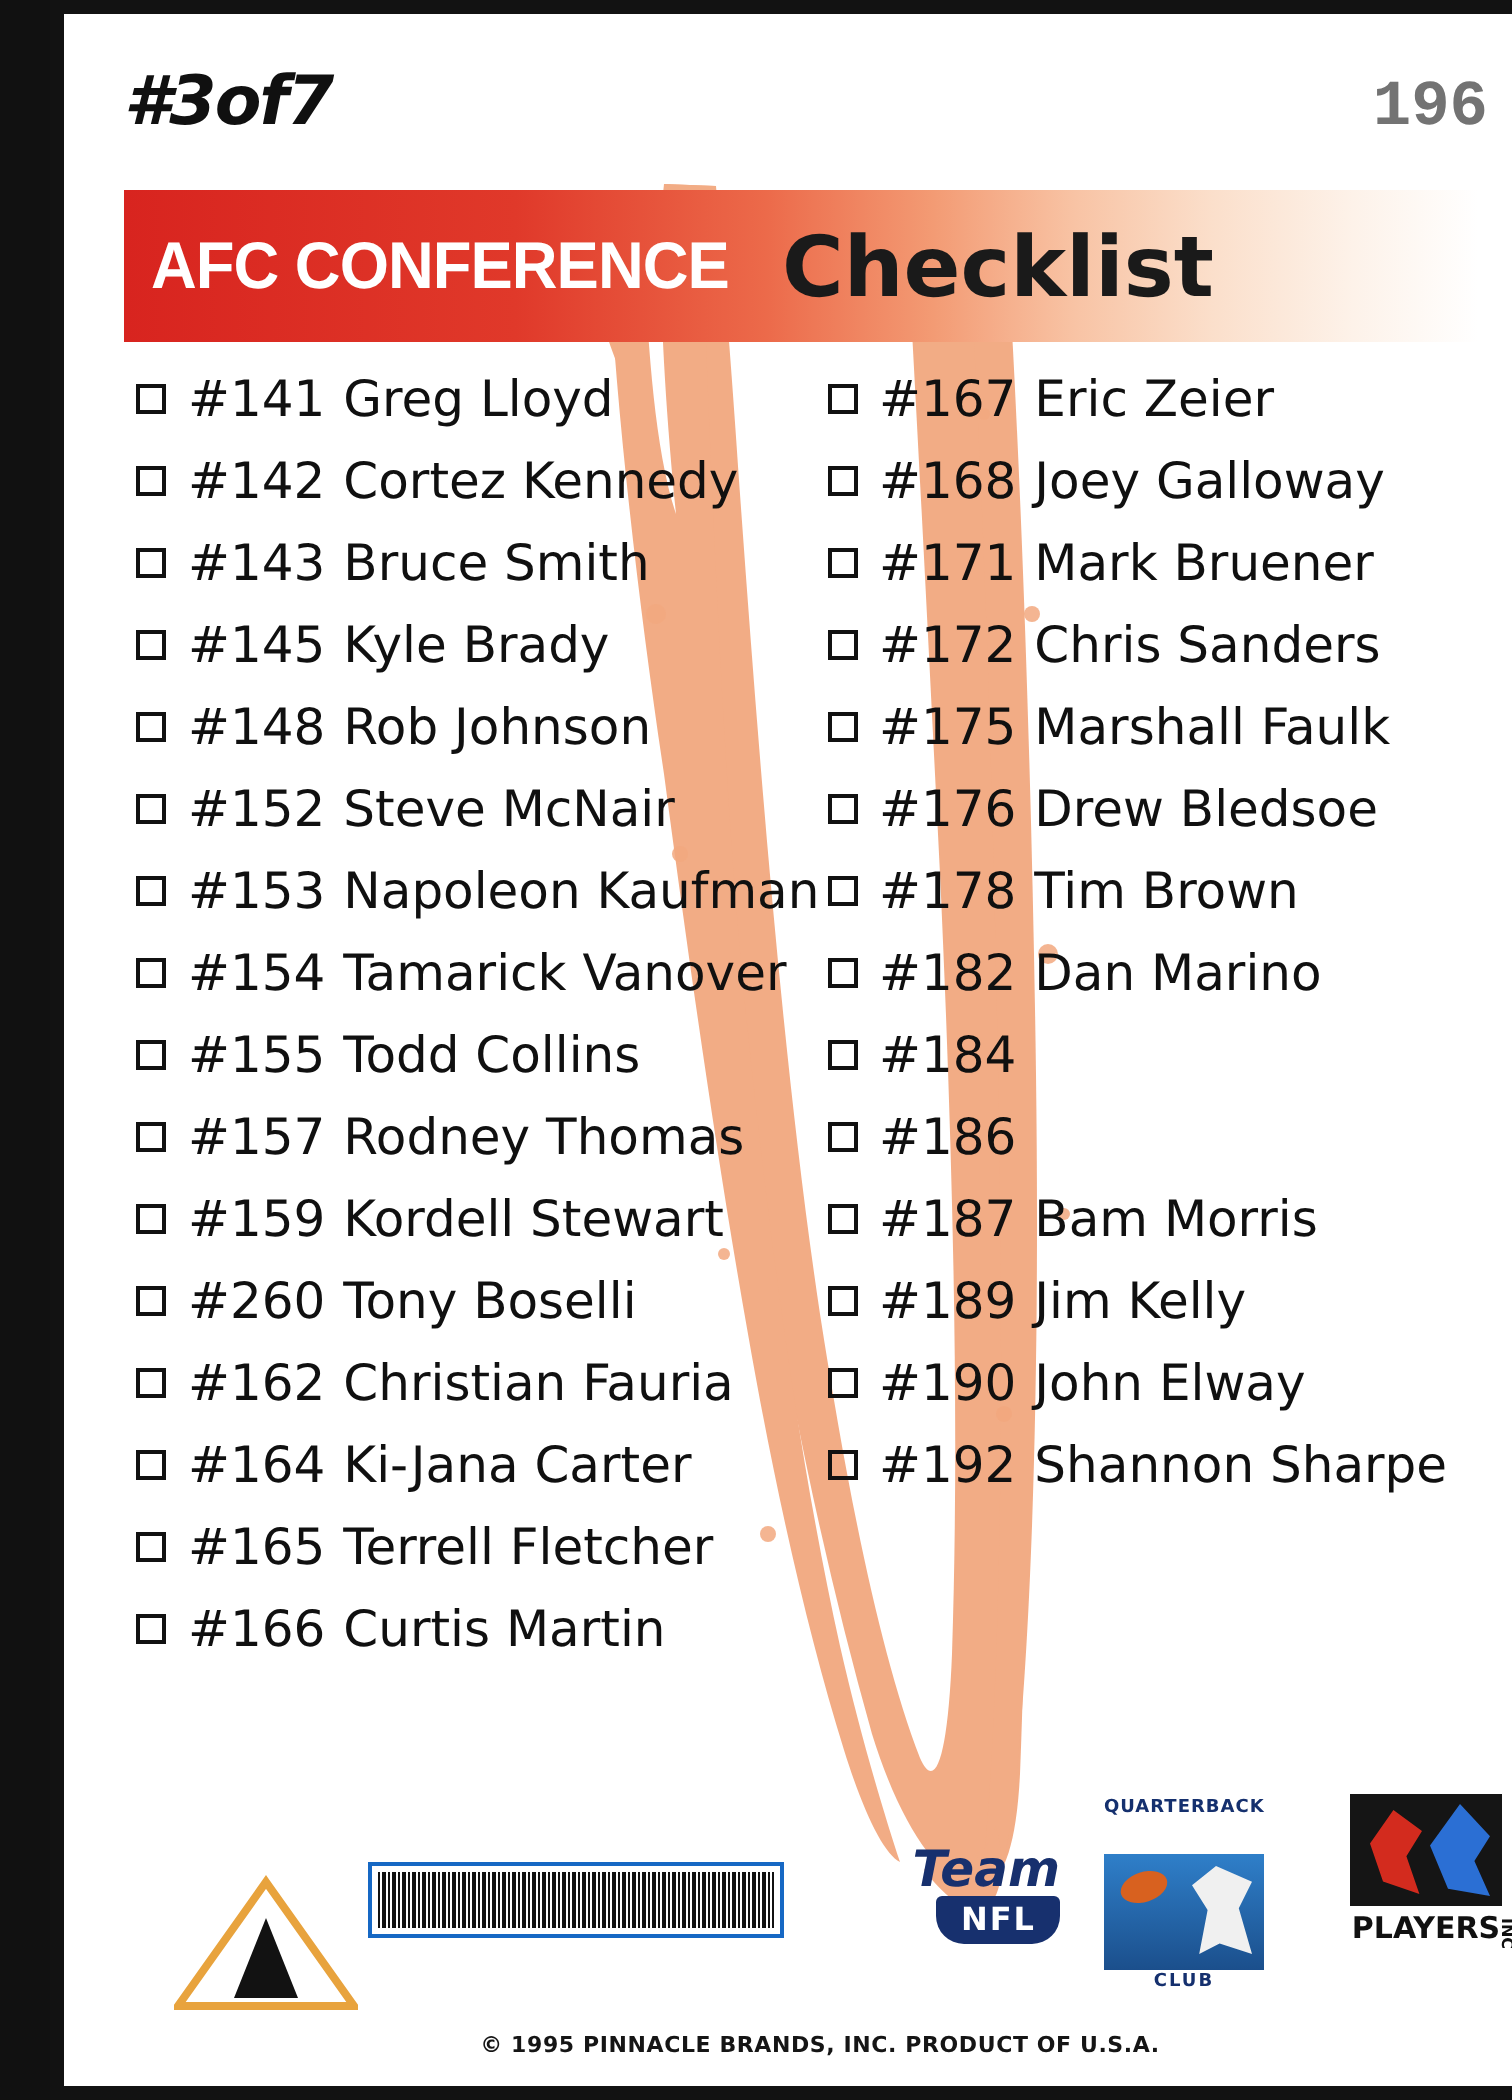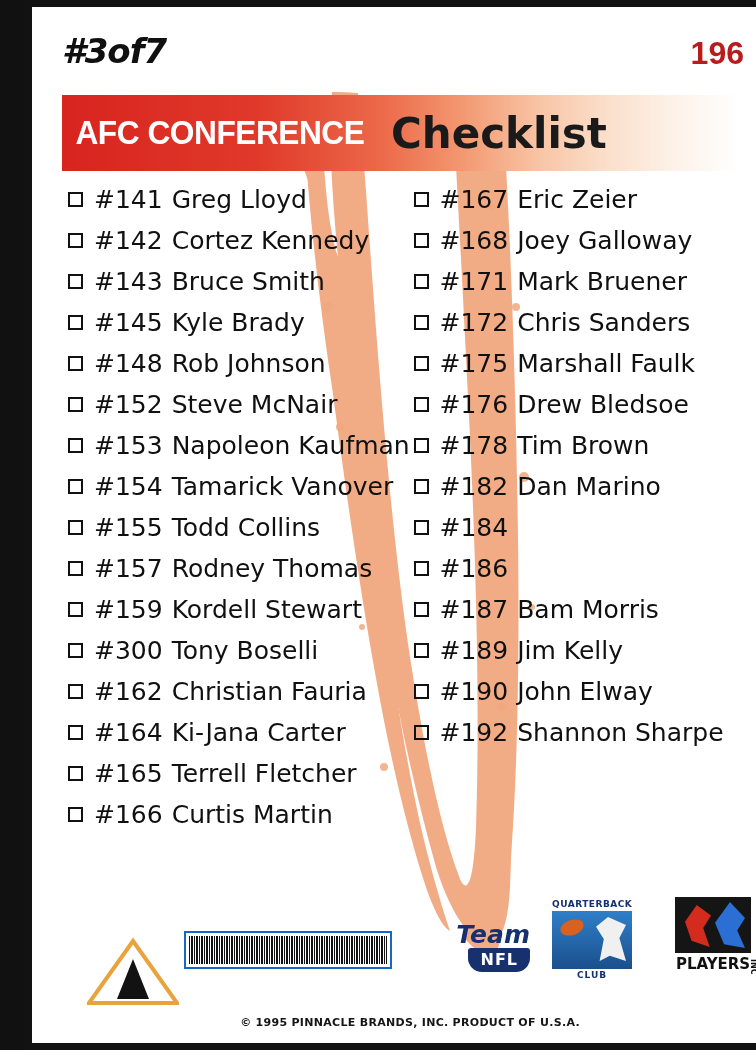--- a/index.html
+++ b/index.html
@@ -37,24 +37,24 @@
     font-family: "DejaVu Sans", sans-serif;
     font-weight: bold;
     font-size: 34px;
     color: #101010;
     letter-spacing: -1px;
     font-style: italic;
   }
   .card-num {
     position: absolute;
     right: 30px; top: 28px;
-    font-family: Liberation Sans, sans-serif;
+    font-family: Liberation Mono, monospace;
     font-weight: bold;
     font-size: 32px;
-    color: #b91c1c;
+    color: #737373;
   }
   .title-bar {
     position: absolute;
     left: 30px; top: 88px;
     width: 698px;
     height: 76px;
     z-index: 3;
     background: linear-gradient(90deg,
        #d8241f 0%,
        #e0392a 28%,
@@ -198,21 +198,21 @@
     background: #2a2a2a;
   }
   .qb-top {
     background: #ffffff;
     color: #15306e;
     font-family: "DejaVu Sans", sans-serif;
     font-weight: bold;
     font-size: 9px;
     text-align: center;
     letter-spacing: 0.5px;
-    padding: 2px 0 2px 0;
+    padding: 2px 0 18px 0;
   }
   .qb-body {
     position: relative;
     height: 58px;
     background: linear-gradient(180deg,#2f7fc9 0%, #1b4f8c 100%);
     overflow: hidden;
   }
   .qb-ball {
     position: absolute;
     left: 8px; top: 9px;
@@ -388,21 +388,21 @@
           <span class="num">#157</span>
           <span class="pname">Rodney Thomas</span>
         </div>
       <div class="entry">
           <span class="box"></span>
           <span class="num">#159</span>
           <span class="pname">Kordell Stewart</span>
         </div>
       <div class="entry">
           <span class="box"></span>
-          <span class="num">#300</span>
+          <span class="num">#260</span>
           <span class="pname">Tony Boselli</span>
         </div>
       <div class="entry">
           <span class="box"></span>
           <span class="num">#162</span>
           <span class="pname">Christian Fauria</span>
         </div>
       <div class="entry">
           <span class="box"></span>
           <span class="num">#164</span>

